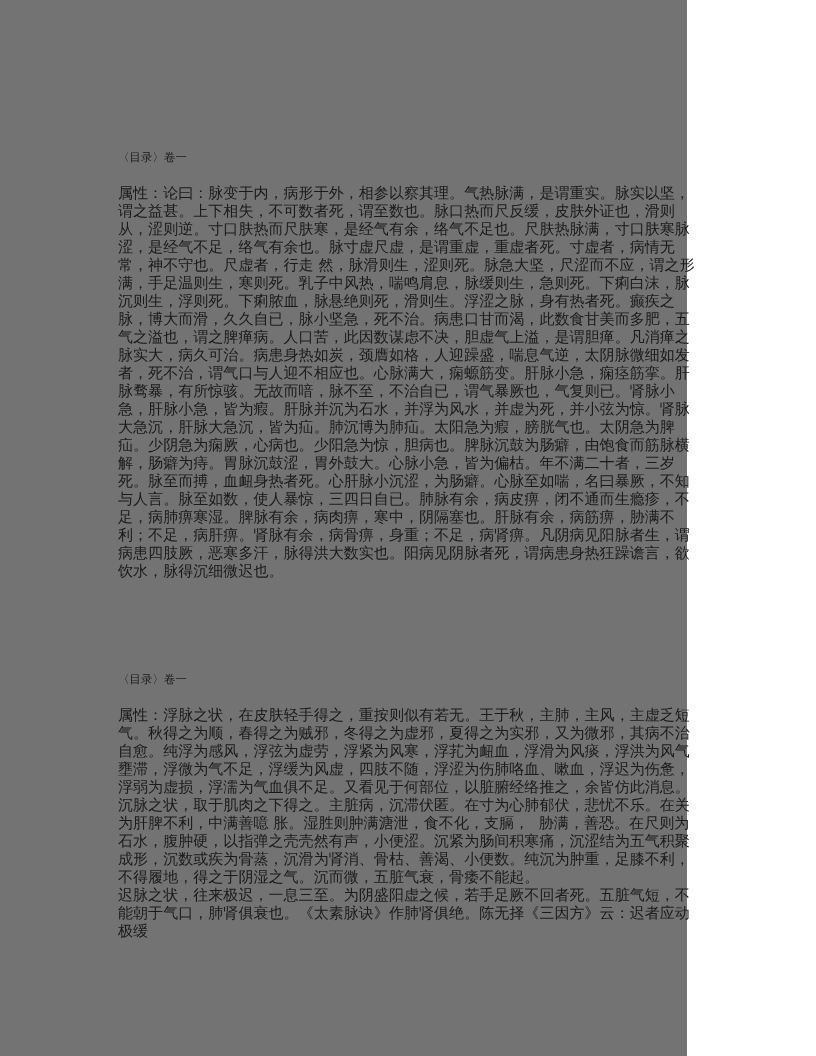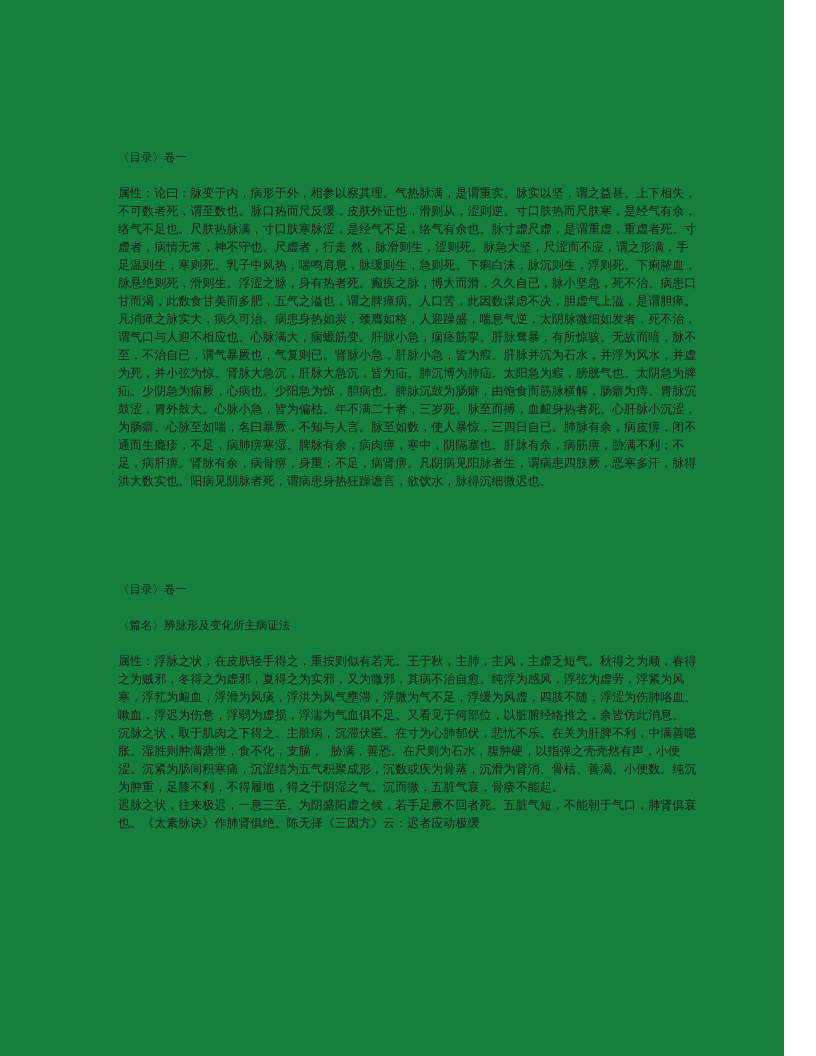--- a/index.html
+++ b/index.html
@@ -10,23 +10,23 @@
   }
   body {
     width: 816px;
     height: 1056px;
     font-family: "DejaVu Sans", "Liberation Sans", sans-serif;
     color: #1a1a1a;
     -webkit-font-smoothing: none;
   }
   .page {
     position: relative;
-    width: 784px;
+    width: 687px;
     height: 1056px;
-    background: #15803d;
+    background: #737373;
     box-sizing: border-box;
   }
   .content {
     position: absolute;
     left: 118px;
     top: 148px;
     width: 580px;
   }
   .section {
     margin: 0;
@@ -39,21 +39,21 @@
     white-space: pre-wrap;
     letter-spacing: 0.1px;
   }
   .hdr-catalog {
     margin-bottom: 18px;
   }
   .hdr-chapter {
     margin-bottom: 18px;
   }
   .body-text {
-    font-size: 12px;
+    font-size: 15px;
     line-height: 18px;
     margin: 0;
     white-space: pre-wrap;
     text-align: left;
     word-break: break-all;
     letter-spacing: 0.05px;
   }
   .section-gap {
     height: 90px;
   }
@@ -66,20 +66,19 @@
 
     <div class="section">
       <p class="hdr-catalog">〈目录〉卷一</p>
       <p class="body-text">属性：论曰：脉变于内，病形于外，相参以察其理。气热脉满，是谓重实。脉实以坚，谓之益甚。上下相失，不可数者死，谓至数也。脉口热而尺反缓，皮肤外证也，滑则从，涩则逆。寸口肤热而尺肤寒，是经气有余，络气不足也。尺肤热脉满，寸口肤寒脉涩，是经气不足，络气有余也。脉寸虚尺虚，是谓重虚，重虚者死。寸虚者，病情无常，神不守也。尺虚者，行走 然，脉滑则生，涩则死。脉急大坚，尺涩而不应，谓之形满，手足温则生，寒则死。乳子中风热，喘鸣肩息，脉缓则生，急则死。下痢白沫，脉沉则生，浮则死。下痢脓血，脉悬绝则死，滑则生。浮涩之脉，身有热者死。癫疾之脉，博大而滑，久久自已，脉小坚急，死不治。病患口甘而渴，此数食甘美而多肥，五气之溢也，谓之脾瘅病。人口苦，此因数谋虑不决，胆虚气上溢，是谓胆瘅。凡消瘅之脉实大，病久可治。病患身热如炭，颈膺如格，人迎躁盛，喘息气逆，太阴脉微细如发者，死不治，谓气口与人迎不相应也。心脉满大，痫螈筋变。肝脉小急，痫痉筋挛。肝脉骛暴，有所惊骇。无故而喑，脉不至，不治自已，谓气暴厥也，气复则已。肾脉小急，肝脉小急，皆为瘕。肝脉并沉为石水，并浮为风水，并虚为死，并小弦为惊。肾脉大急沉，肝脉大急沉，皆为疝。肺沉博为肺疝。太阳急为瘕，膀胱气也。太阴急为脾疝。少阴急为痫厥，心病也。少阳急为惊，胆病也。脾脉沉鼓为肠癖，由饱食而筋脉横解，肠癖为痔。胃脉沉鼓涩，胃外鼓大。心脉小急，皆为偏枯。年不满二十者，三岁死。脉至而搏，血衄身热者死。心肝脉小沉涩，为肠癖。心脉至如喘，名曰暴厥，不知与人言。脉至如数，使人暴惊，三四日自已。肺脉有余，病皮痹，闭不通而生瘾疹，不足，病肺痹寒湿。脾脉有余，病肉痹，寒中，阴隔塞也。肝脉有余，病筋痹，胁满不利；不足，病肝痹。肾脉有余，病骨痹，身重；不足，病肾痹。凡阴病见阳脉者生，谓病患四肢厥，恶寒多汗，脉得洪大数实也。阳病见阴脉者死，谓病患身热狂躁谵言，欲饮水，脉得沉细微迟也。</p>
     </div>
 
     <div class="section-gap"></div>
 
     <div class="section">
       <p class="hdr-catalog">〈目录〉卷一</p>
-      <p class="hdr-chapter">〈篇名〉辨脉形及变化所主病证法</p>
       <p class="body-text">属性：浮脉之状，在皮肤轻手得之，重按则似有若无。王于秋，主肺，主风，主虚乏短气。秋得之为顺，春得之为贼邪，冬得之为虚邪，夏得之为实邪，又为微邪，其病不治自愈。纯浮为感风，浮弦为虚劳，浮紧为风寒，浮芤为衄血，浮滑为风痰，浮洪为风气壅滞，浮微为气不足，浮缓为风虚，四肢不随，浮涩为伤肺咯血、嗽血，浮迟为伤惫，浮弱为虚损，浮濡为气血俱不足。又看见于何部位，以脏腑经络推之，余皆仿此消息。
 沉脉之状，取于肌肉之下得之。主脏病，沉滞伏匿。在寸为心肺郁伏，悲忧不乐。在关为肝脾不利，中满善噫 胀。湿胜则肿满溏泄，食不化，支膈，  胁满，善恐。在尺则为石水，腹肿硬，以指弹之壳壳然有声，小便涩。沉紧为肠间积寒痛，沉涩结为五气积聚成形，沉数或疾为骨蒸，沉滑为肾消、骨枯、善渴、小便数。纯沉为肿重，足膝不利，不得履地，得之于阴湿之气。沉而微，五脏气衰，骨痿不能起。
 迟脉之状，往来极迟，一息三至。为阴盛阳虚之候，若手足厥不回者死。五脏气短，不能朝于气口，肺肾俱衰也。《太素脉诀》作肺肾俱绝。陈无择《三因方》云：迟者应动极缓</p>
     </div>
 
   </div>
 </div>
 
 </body></html>

